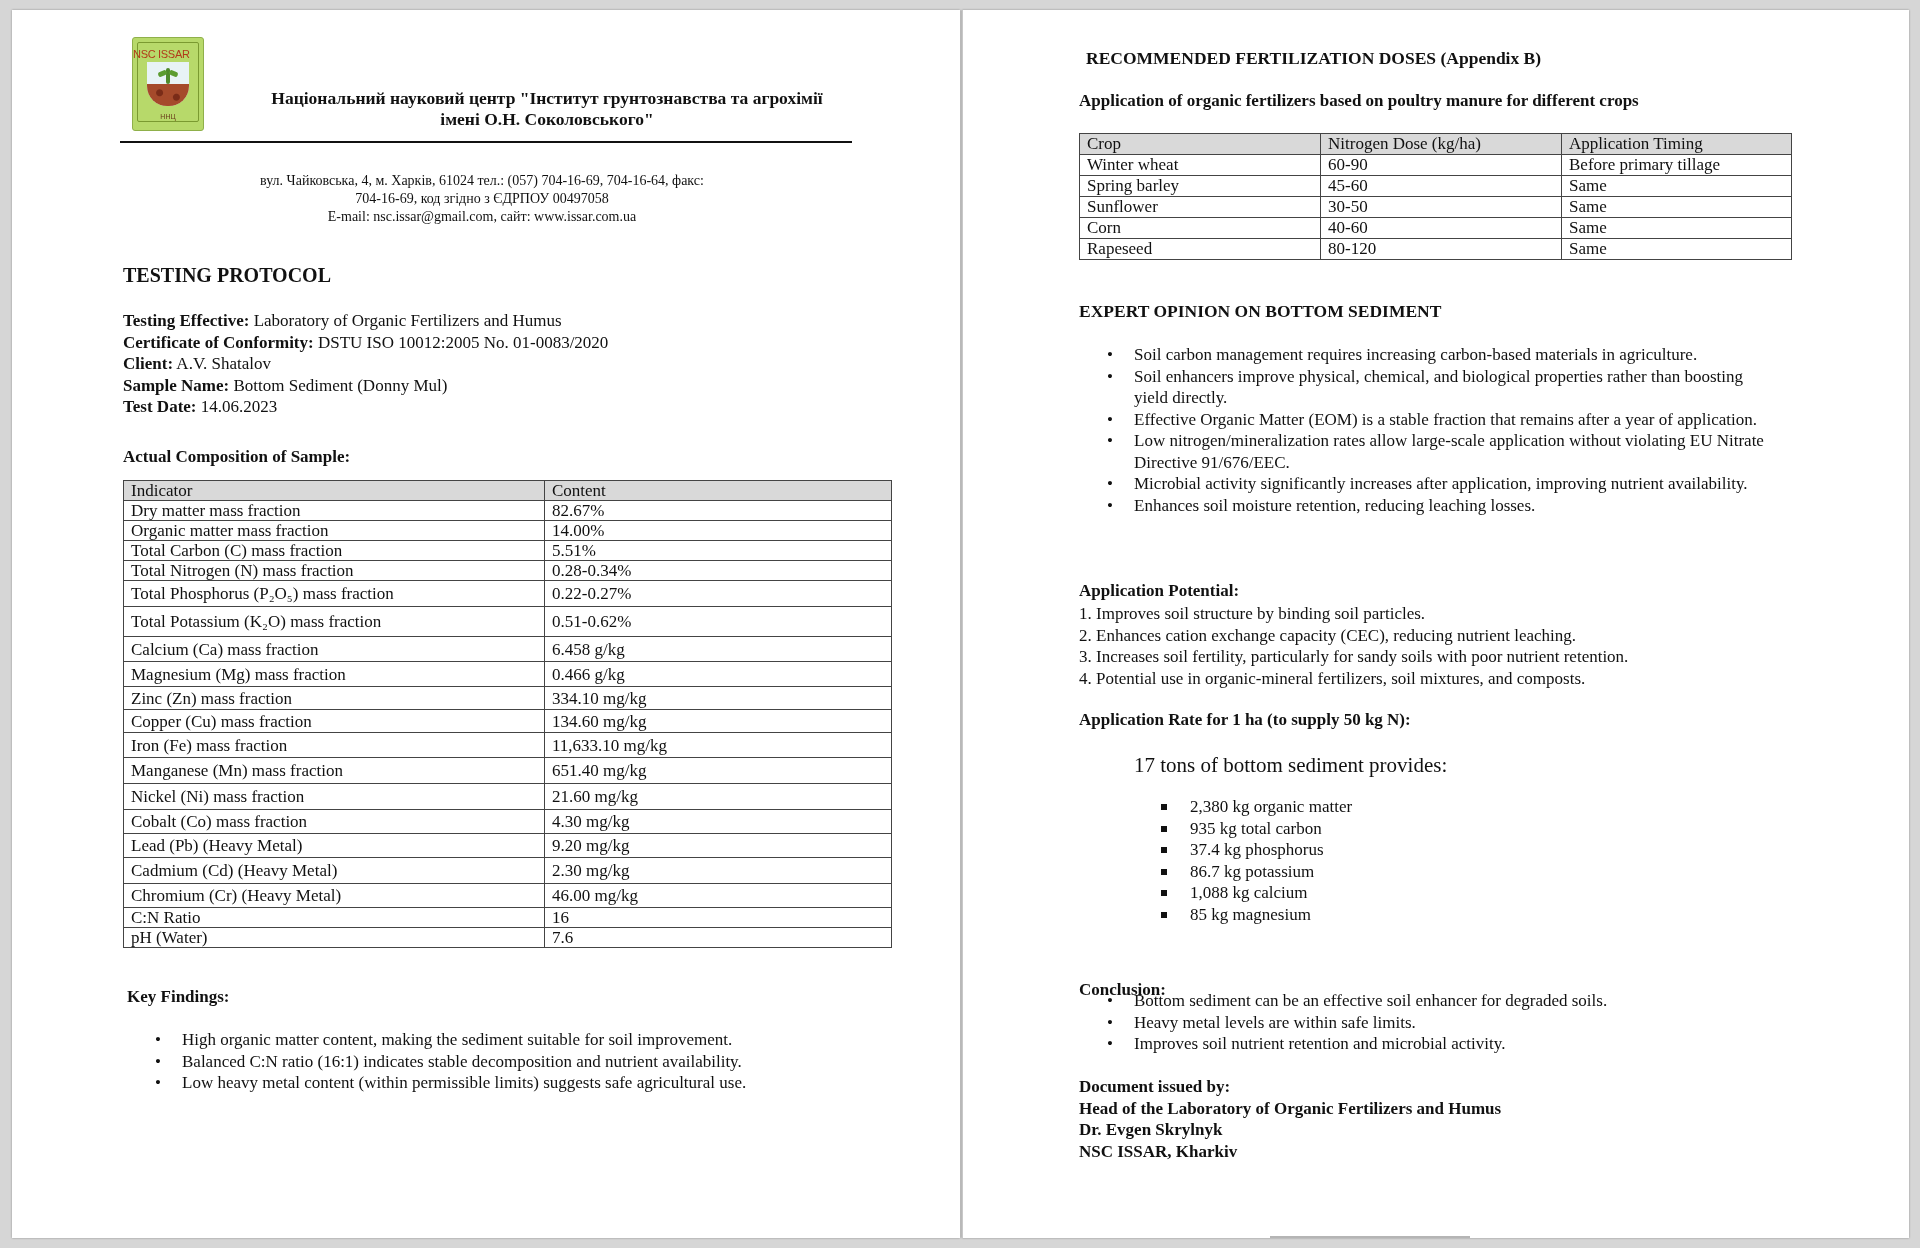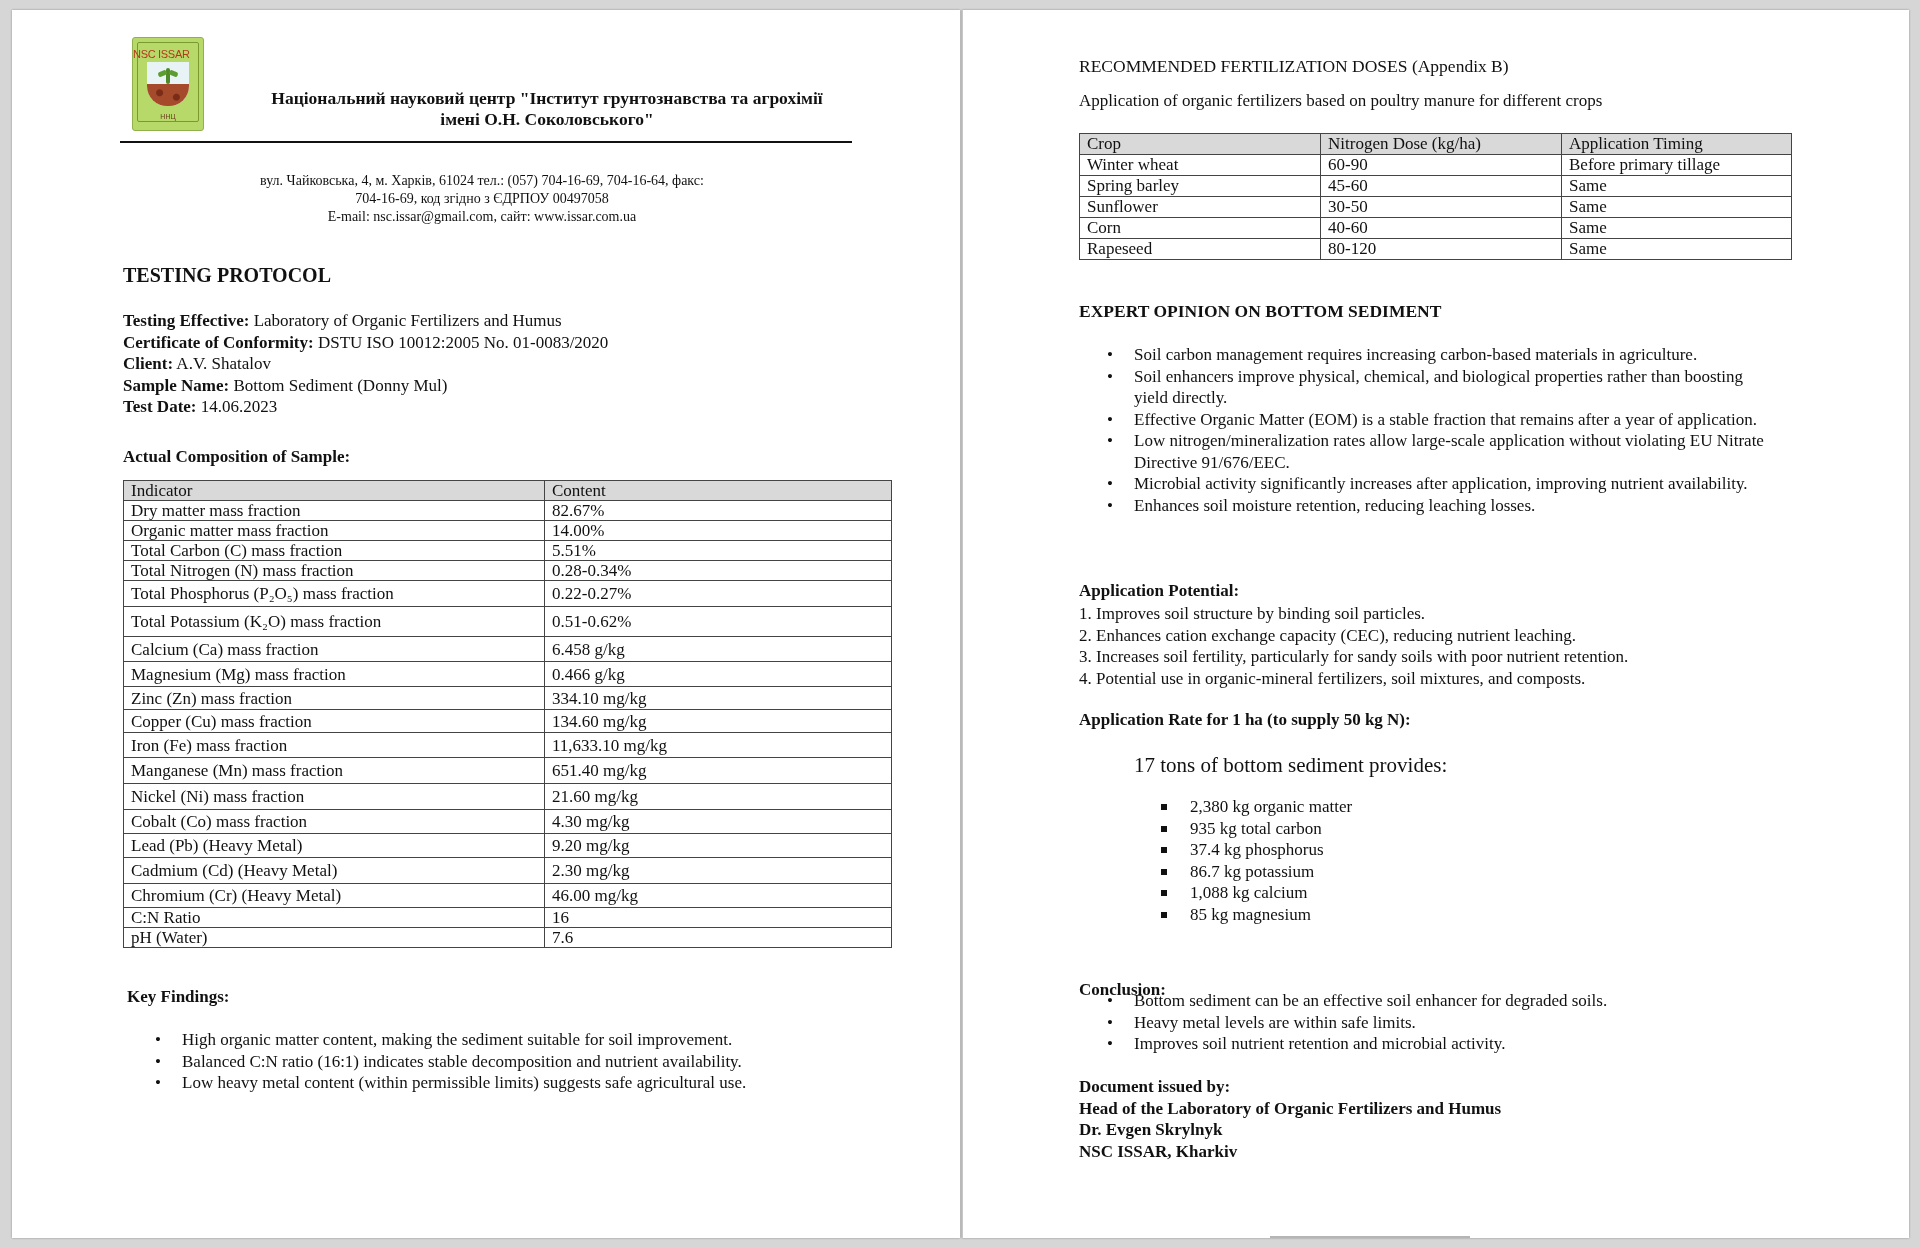--- a/index.html
+++ b/index.html
@@ -48,22 +48,22 @@
   table.grid th { background:#d9d9d9; font-weight:normal; }
   #comp-table { left:111px; top:470px; width:769px; }
   #comp-table td:first-child, #comp-table th:first-child { width:413px; }
   .kf-title { left:115px; top:977px; }
   ul.dots { position:absolute; margin:0; padding:0; list-style:none; font-size:17px; line-height:21.5px; }
   ul.dots li { position:relative; padding-left:55px; }
   ul.dots li:before { content:"\2022"; position:absolute; left:28px; top:0; }
   .kf-list { left:115px; top:1019px; width:760px; }
 
   
-  .r-h1 { left:116px; top:38px; font-size:17.5px; font-weight:normal;margin-top:8px; }
-  .r-h2 { left:116px; top:81px; font-size:17px; font-weight:normal; }
+  .r-h1 { left:123px; top:38px; font-size:17.5px; font-weight:bold; }
+  .r-h2 { left:116px; top:81px; font-size:17px; font-weight:bold; }
   #crop-table { left:116px; top:123px; width:713px; font-size:17px; }
   #crop-table th { font-weight:normal; }
   #crop-table td, #crop-table th { line-height:20px; }
   #crop-table td:nth-child(1), #crop-table th:nth-child(1) { width:233px; }
   #crop-table td:nth-child(2), #crop-table th:nth-child(2) { width:233px; }
   .r-h3 { left:116px; top:291px; font-size:17.5px; font-weight:bold; }
   .ex-list { left:116px; top:334px; width:700px; }
   .ap-title { left:116px; top:571px; }
   .ap-list { left:116px; top:593px; font-size:17px; line-height:21.5px; }
   .ar-title { left:116px; top:700px; }

